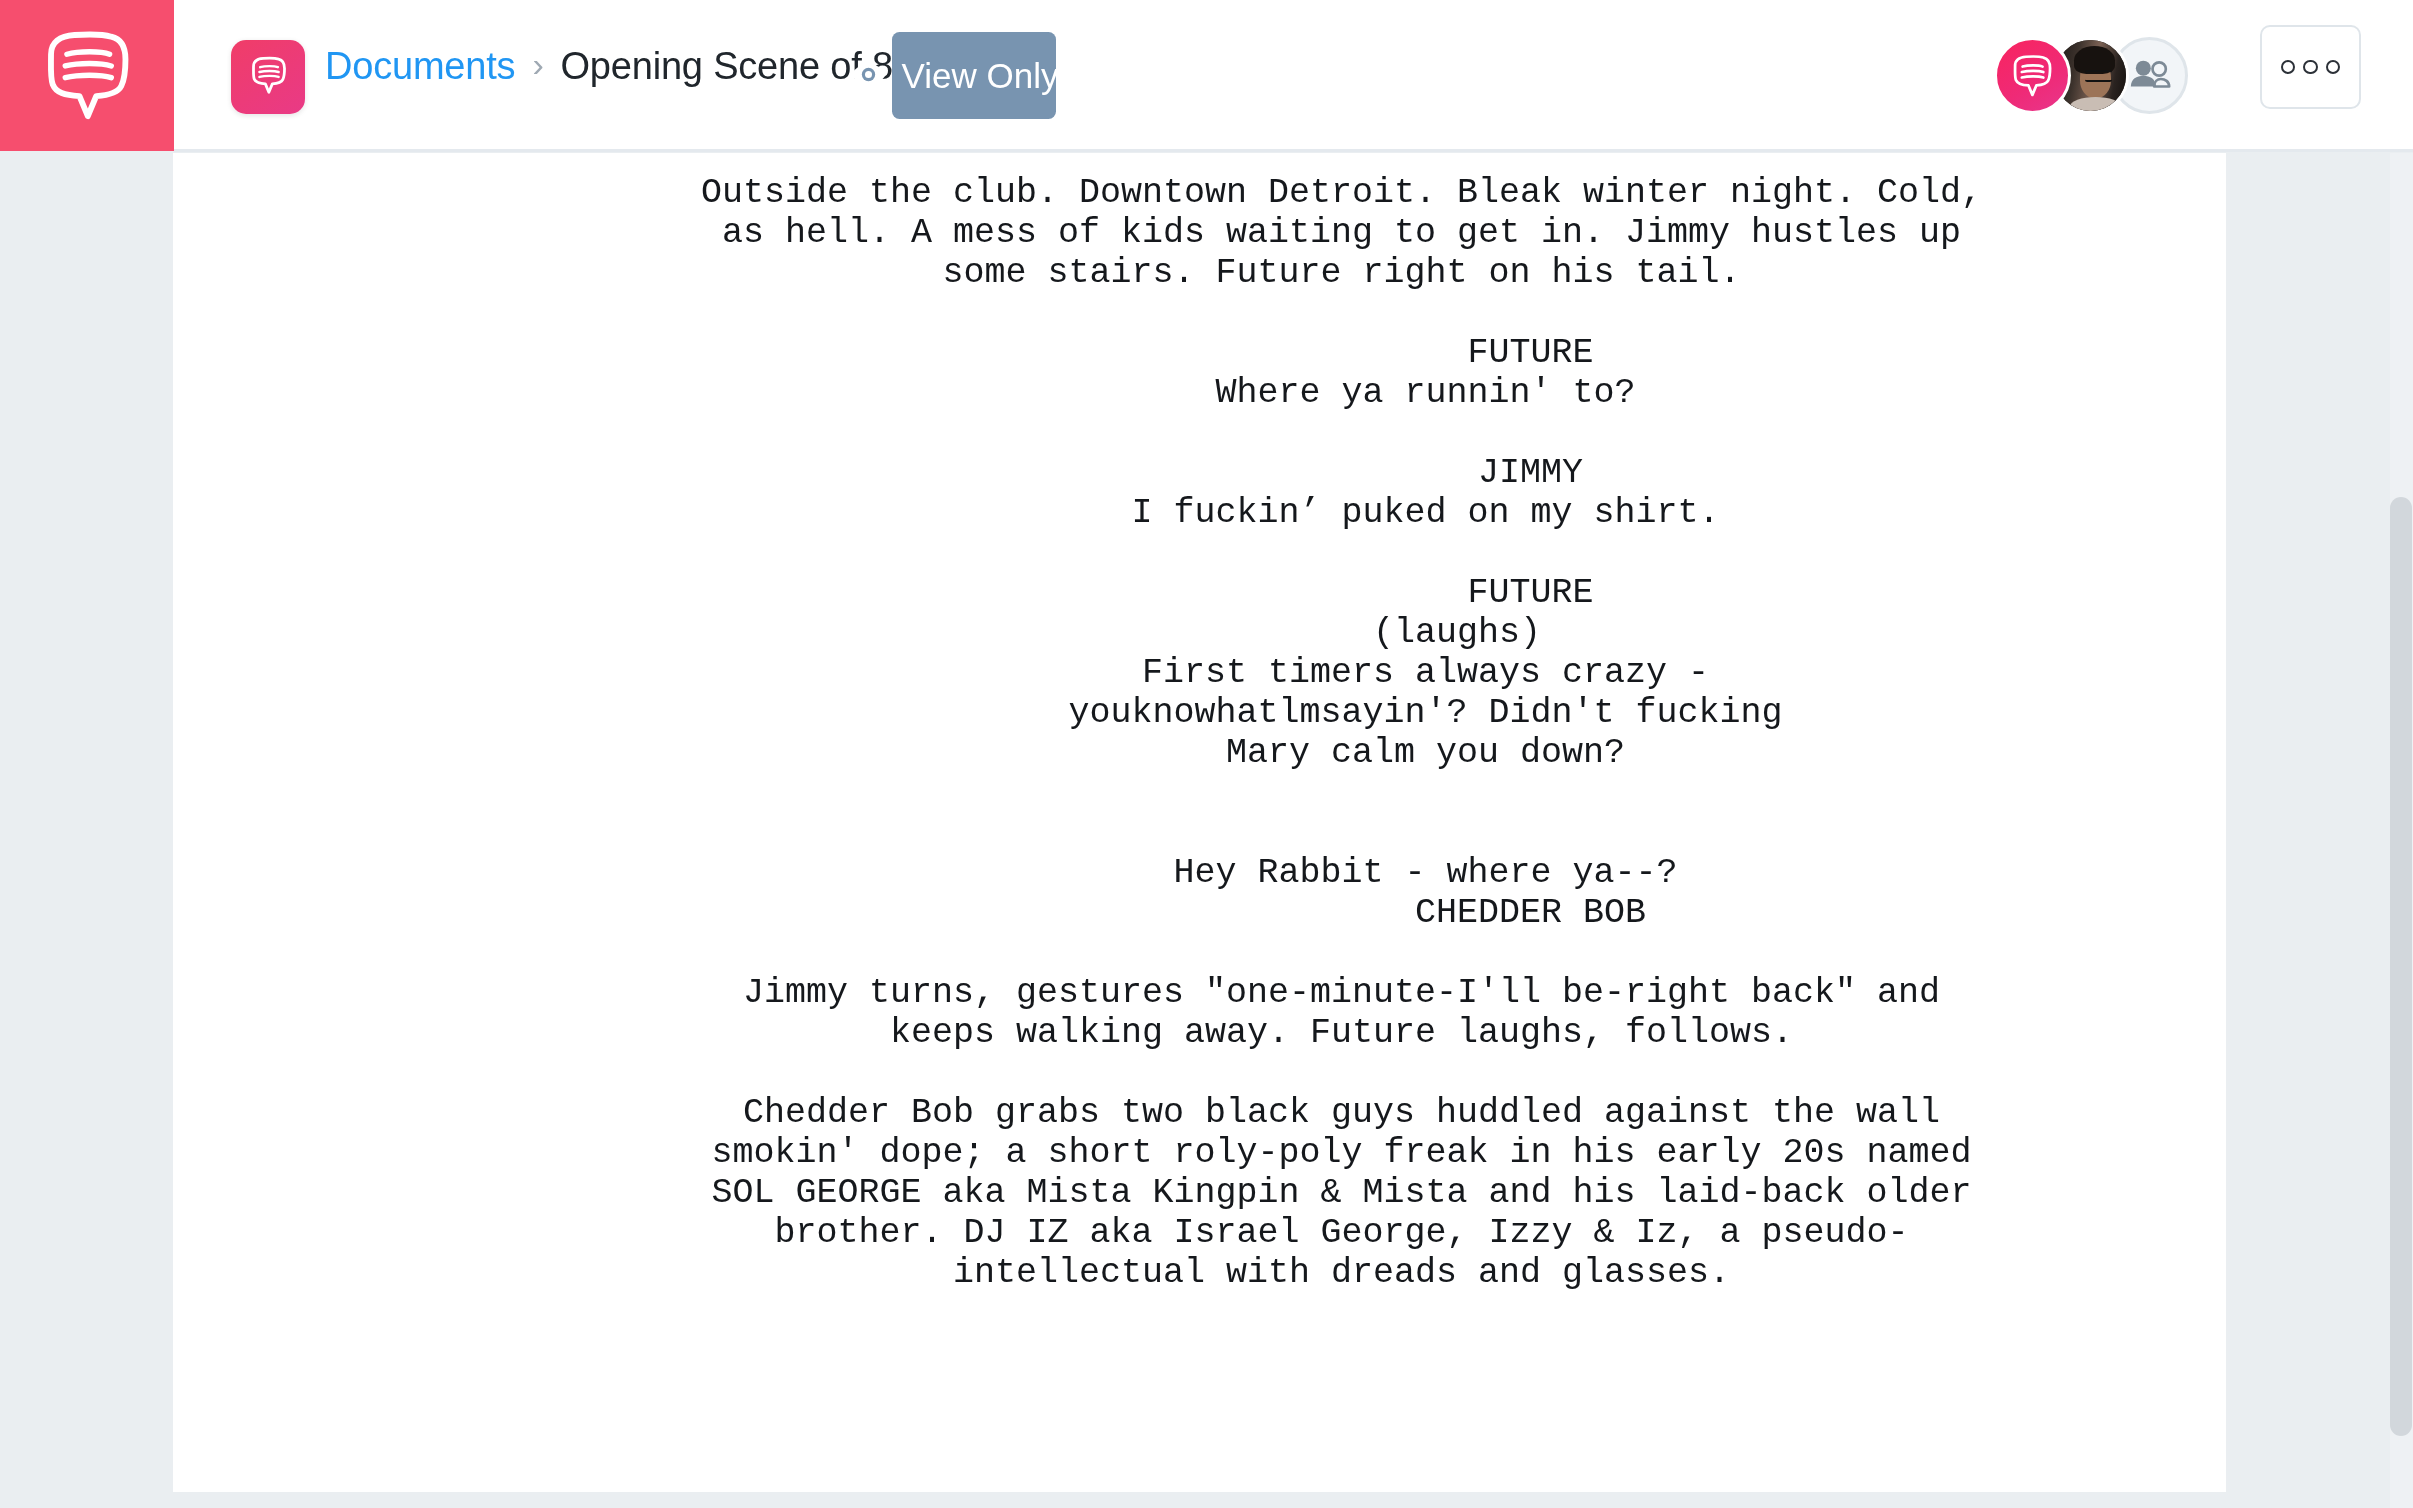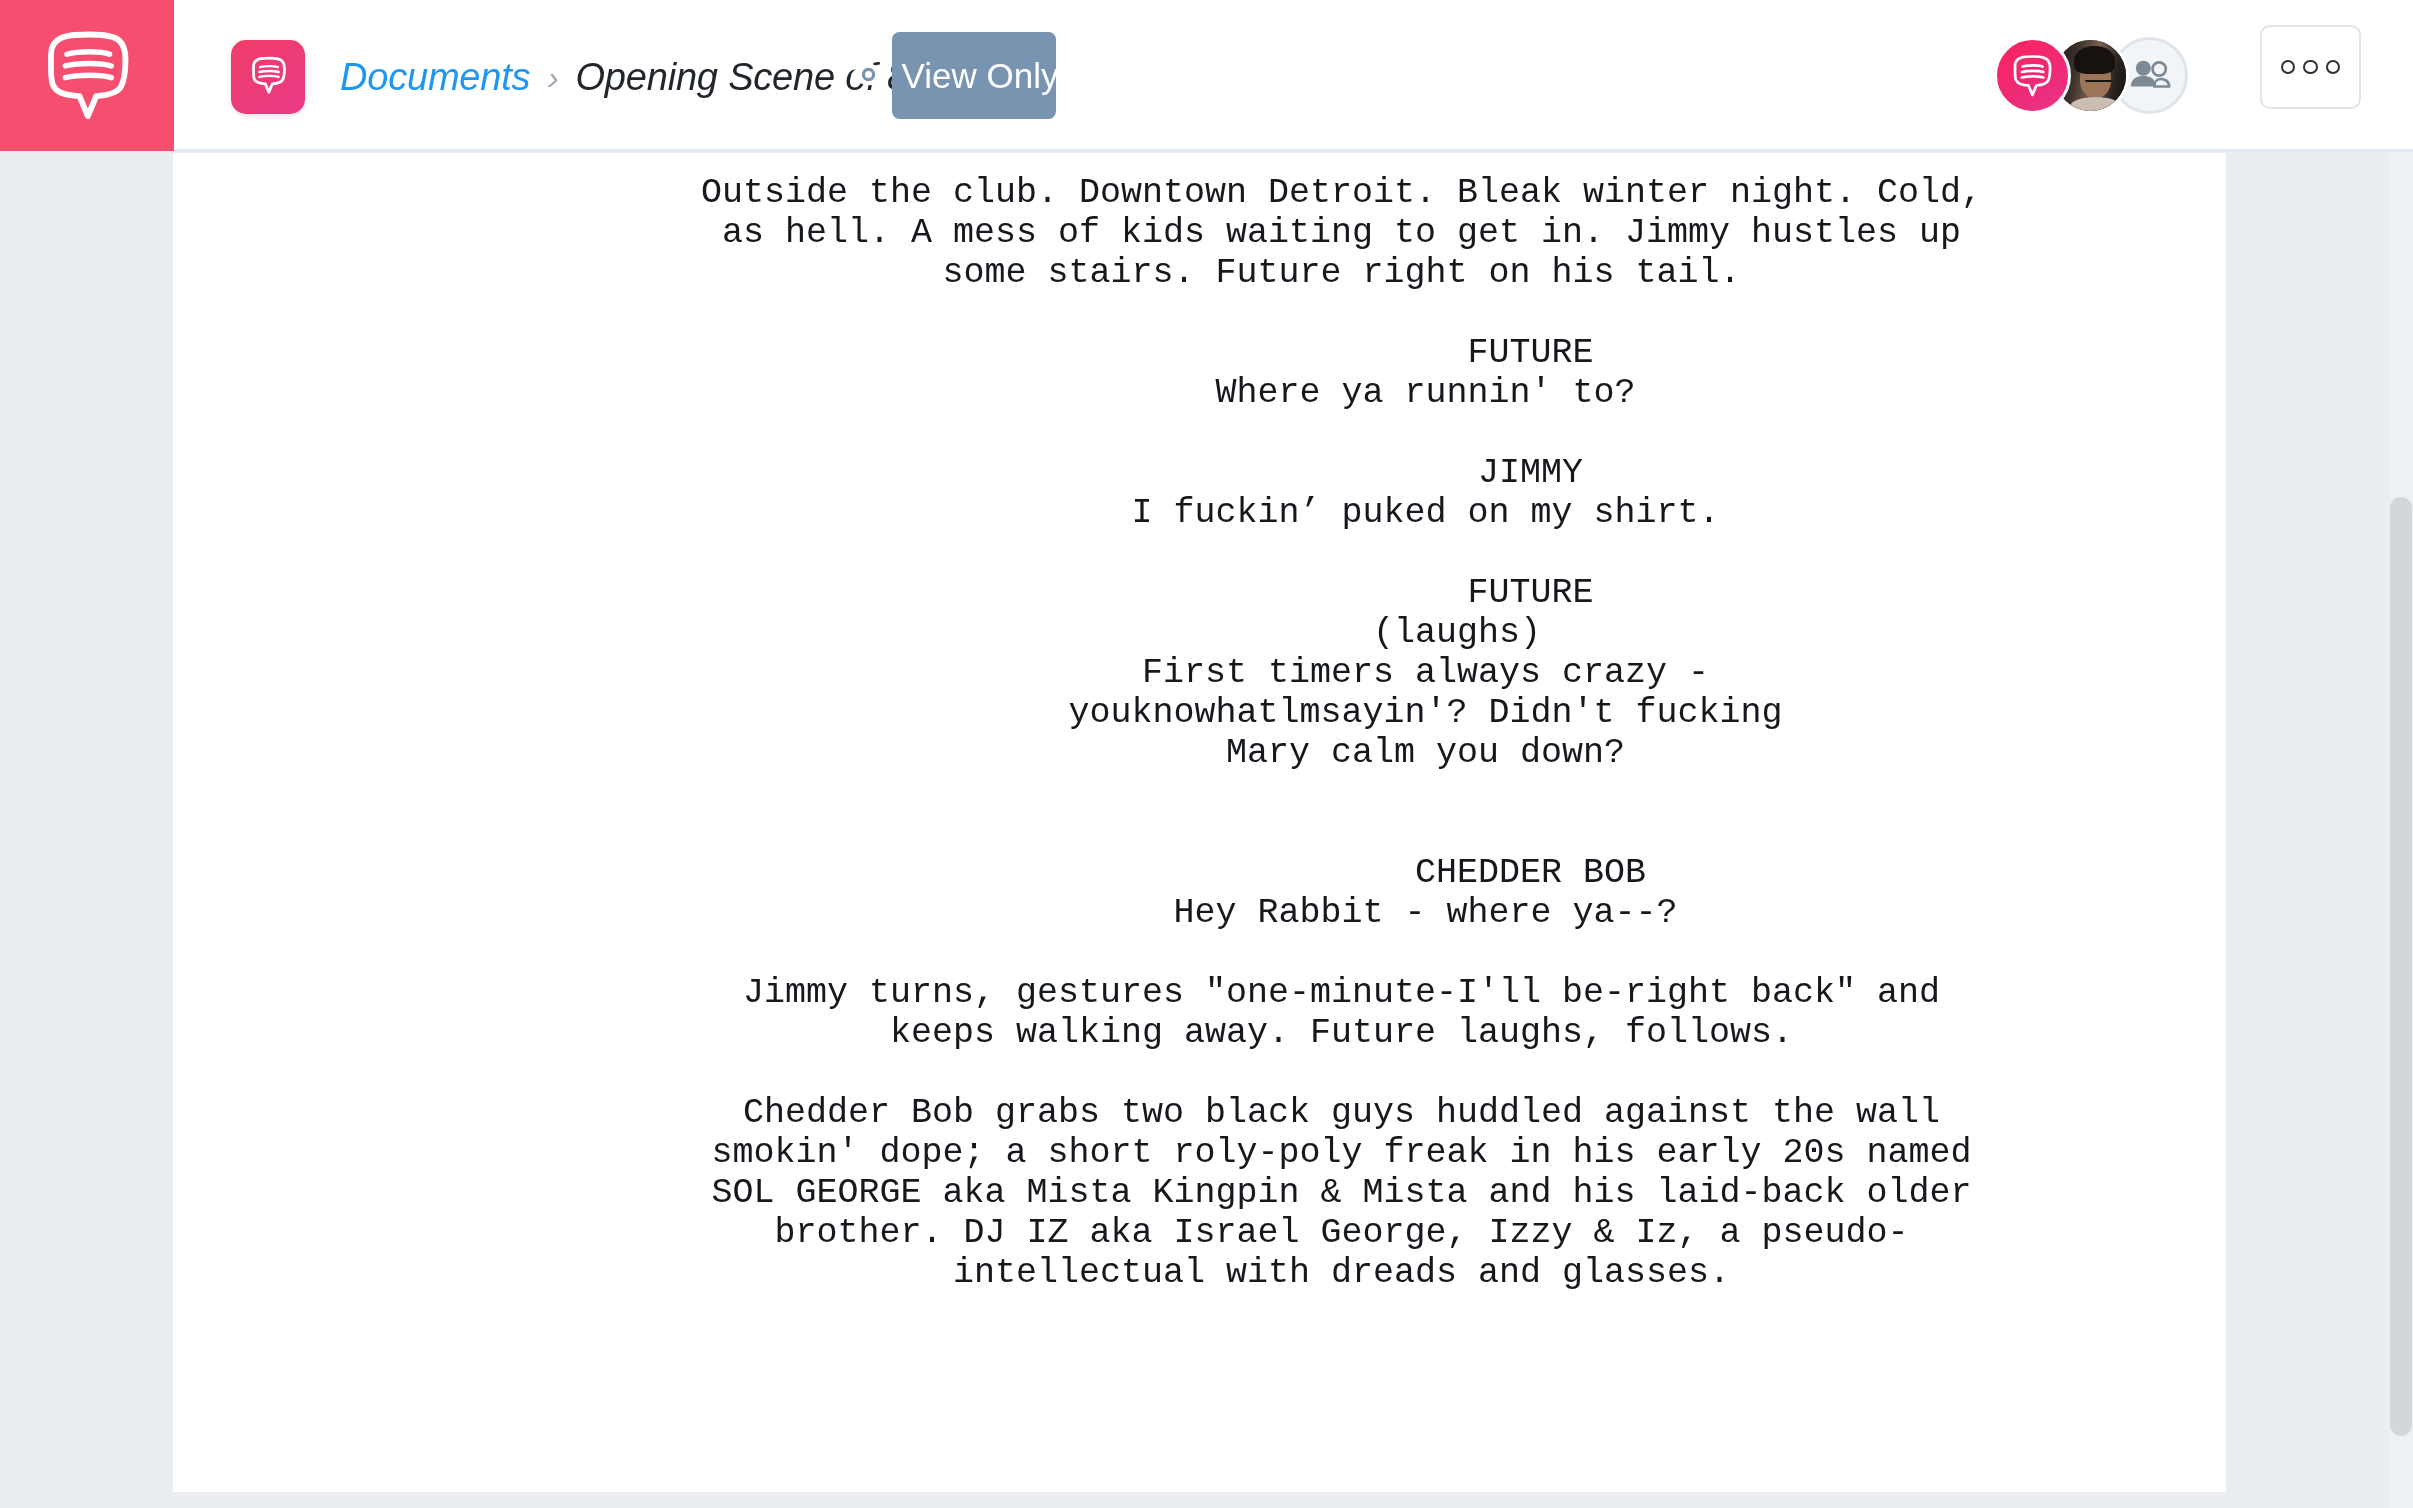--- a/index.html
+++ b/index.html
@@ -52,27 +52,26 @@
     width: 74px; height: 74px;
     border-radius: 15px;
     background: linear-gradient(145deg, #f03d68 0%, #ec3b79 55%, #e93a86 100%);
     display: flex; align-items:center; justify-content:center;
     box-shadow: 0 1.7px 5px rgba(0,0,0,.10);
   }
 
   
   #breadcrumb {
     position: absolute;
-    left: 340px; top: 45px;
+    left: 325px; top: 45px;
     height: 64px;
-    display: flex; align-items: center;
+    display: flex; 
     font-size: 38px;
     letter-spacing: -0.2px;
     white-space: nowrap;
-    font-style: italic;
   }
   #crumb-documents {
     color: #2096f3;
     cursor: pointer;
   }
   #crumb-sep {
     color: #9fa9b3;
     margin: 0 17px;
     font-size: 34px;
     font-weight: 300;
@@ -324,21 +323,21 @@
 
 </div>
 <div id="header-divider"></div>
 
 <div id="workspace">
   <div id="page">
     <div id="script"><div class="blk">Outside the club. Downtown Detroit. Bleak winter night. Cold,
 as hell. A mess of kids waiting to get in. Jimmy hustles up
 some stairs. Future right on his tail.</div><div class="spacer"></div><div class="blk">                  FUTURE</div><div class="blk">        Where ya runnin' to?</div><div class="spacer"></div><div class="blk">                  JIMMY</div><div class="blk">        I fuckin’ puked on my shirt.</div><div class="spacer"></div><div class="blk">                  FUTURE</div><div class="blk">           (laughs)</div><div class="blk">        First timers always crazy -
         youknowhatlmsayin'? Didn't fucking
-        Mary calm you down?</div><div class="spacer"></div><div class="spacer"></div><div class="blk">                  CHEDDER BOB</div><div class="blk">        Hey Rabbit - where ya--?</div><div class="spacer"></div><div class="blk">Jimmy turns, gestures "one-minute-I'll be-right back" and
+        Mary calm you down?</div><div class="spacer"></div><div class="spacer"></div><div class="blk">        Hey Rabbit - where ya--?</div><div class="blk">                  CHEDDER BOB</div><div class="spacer"></div><div class="blk">Jimmy turns, gestures "one-minute-I'll be-right back" and
 keeps walking away. Future laughs, follows.</div><div class="spacer"></div><div class="blk">Chedder Bob grabs two black guys huddled against the wall
 smokin' dope; a short roly-poly freak in his early 20s named
 SOL GEORGE aka Mista Kingpin &amp; Mista and his laid-back older
 brother. DJ IZ aka Israel George, Izzy &amp; Iz, a pseudo-
 intellectual with dreads and glasses.</div></div>
   </div>
 </div>
 
 <div id="scrollbar-track">
   <div id="scrollbar-thumb"></div>

